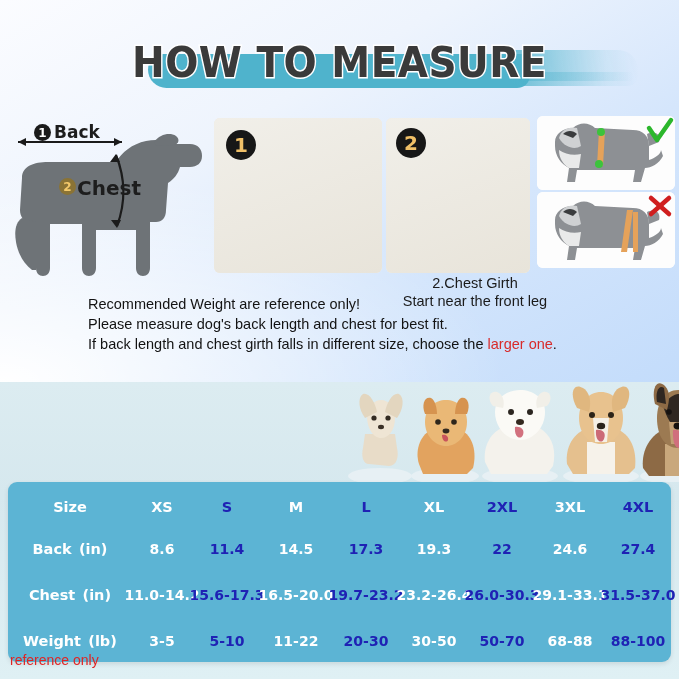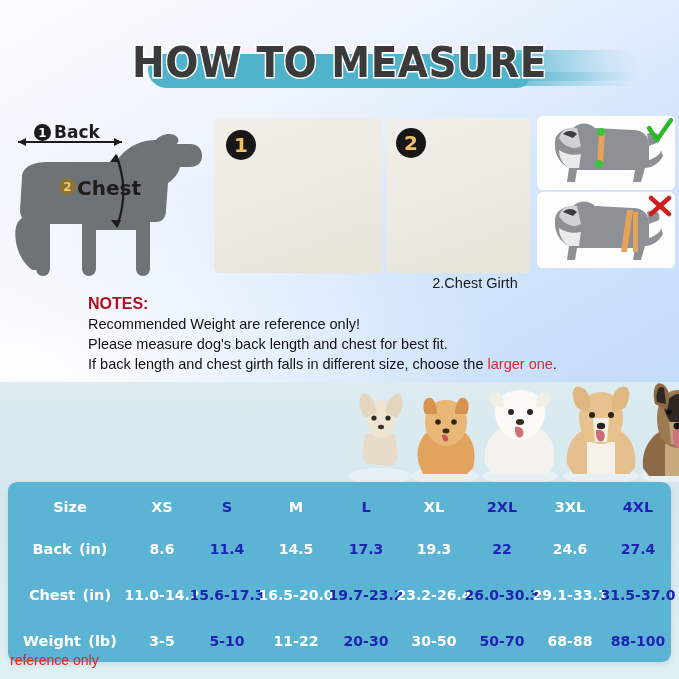--- a/index.html
+++ b/index.html
@@ -301,24 +301,24 @@
       <path fill="#8d9094" d="M110 20 C118 16 124 20 122 28 L112 32 Z"></path>
       <g stroke="#d01f1f" stroke-width="4.5" stroke-linecap="round">
         <line x1="114" y1="6" x2="132" y2="22"></line>
         <line x1="132" y1="6" x2="114" y2="22"></line>
       </g>
     </svg>
   </div>
 
   <div class="caption" id="caption-chest">
     <div>2.Chest Girth</div>
+    <div>Start near the front leg</div>
   </div>
 
   <div id="notes-block">
-    <div id="notes-title">NOTES:</div>
     <div class="note-line">Recommended Weight are reference only!</div>
     <div class="note-line">Please measure dog's back length and chest for best fit.</div>
     <div class="note-line"><span>If back length and chest girth falls in different size, choose the </span><span class="accent-red">larger one</span><span>.</span></div>
   </div>
 </div>
 
 <div id="bottom-section"></div>
 
 <div id="dogs-row">
   <svg class="dog-photo" style="left:0px;" width="70" height="92" viewBox="0 0 70 92">

